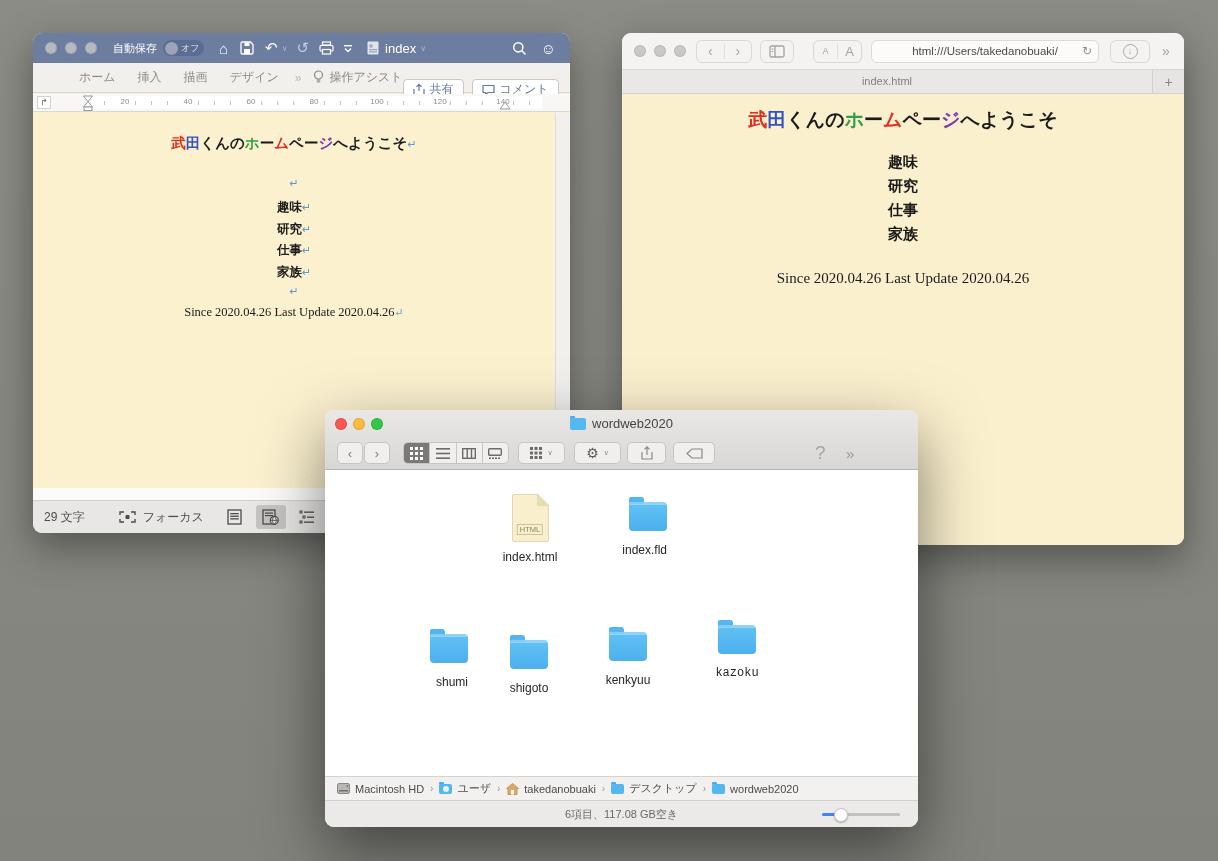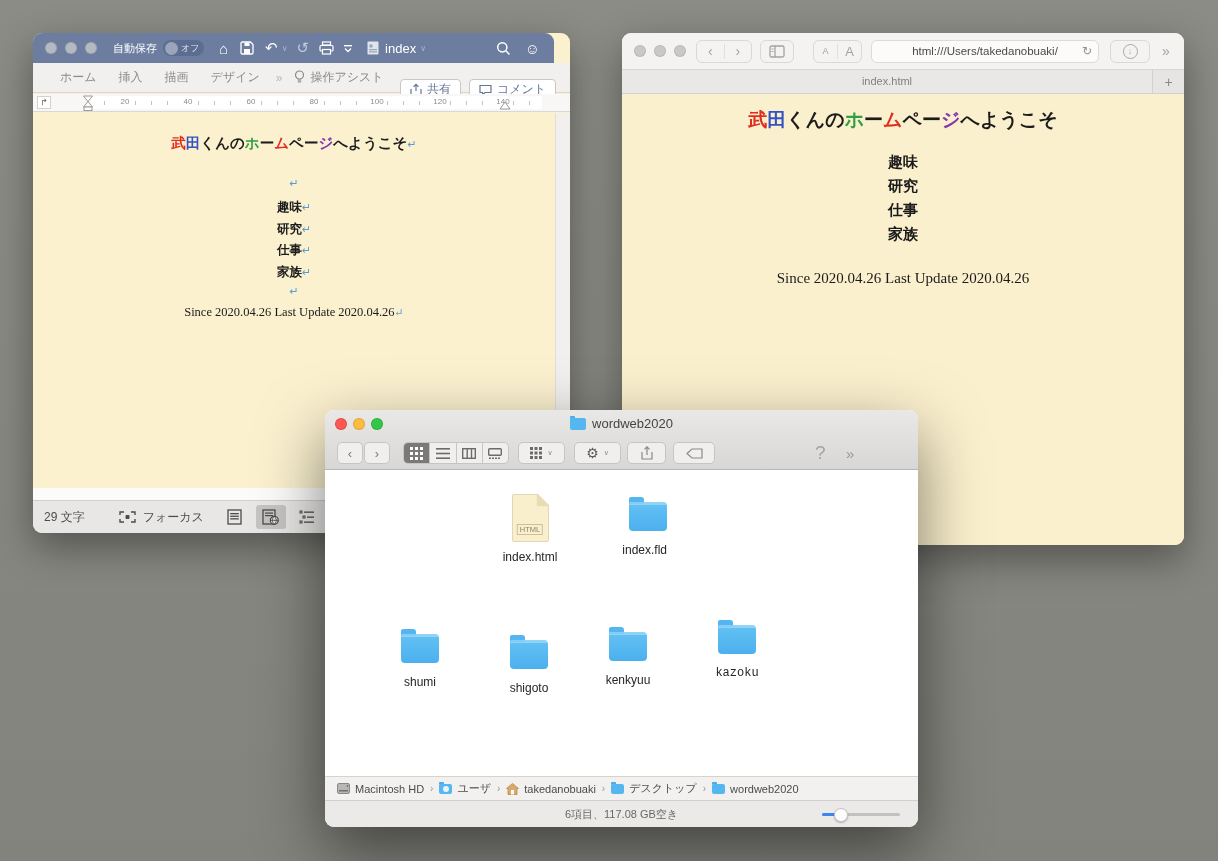--- a/index.html
+++ b/index.html
@@ -3,36 +3,36 @@
 <meta charset="utf-8">
 <style>
   * { margin:0; padding:0; box-sizing:border-box; }
   body { font-family:"Liberation Sans","DejaVu Sans",sans-serif; }
   .desktop { position:relative; width:1218px; height:861px; background:linear-gradient(#8c8c86,#83837d); overflow:hidden; }
   .window { position:absolute; border-radius:9px; }
   svg { display:block; }
 
   
   .word-window { left:33px; top:33px; width:537px; height:500px; background:#fbf1cf; box-shadow:0 14px 38px rgba(0,0,0,.38); }
-  .w-titlebar { position:absolute; top:0; left:0; right:16px; height:30px; background:#6c7da0; border-radius:9px 9px 0 0; display:flex; align-items:center; }
+  .w-titlebar { position:absolute; top:0; left:0; right:0; height:30px; background:#6c7da0; border-radius:9px 9px 0 0; display:flex; align-items:center; }
   .lights { display:flex; gap:8px; margin-left:12px; }
   .light { width:12px; height:12px; border-radius:50%; }
   .light-inactive { background:#b4b9c2; box-shadow:inset 0 0 0 1px rgba(0,0,0,.08); }
   .w-autosave { color:#fff; font-size:11px; margin-left:16px; white-space:nowrap; }
   .w-toggle { width:41px; height:16px; border-radius:8px; background:#5c6d91; display:flex; align-items:center; margin-left:6px; }
   .w-knob { width:13px; height:13px; border-radius:50%; background:#9aa4ba; margin-left:2px; }
   .w-toggle-label { color:#e3e7ee; font-size:9px; margin-left:3px; }
   .w-tb-icon { color:#fff; display:flex; align-items:center; justify-content:center; }
   .w-doc-title { color:#fff; font-size:13px; margin-left:6px; }
   .w-chev { color:#a9b5cc; font-size:8px; margin-left:4px; }
 
   
   .w-ribbon { position:absolute; top:30px; left:0; right:0; height:30px; background:#f1f0ef; border-bottom:1px solid #d8d6d5; display:flex; align-items:center; font-size:12px; color:#8b8a89; }
   .w-tab { margin-left:22px; white-space:nowrap; }
-  .w-tab:first-child { margin-left:27px; }
+  .w-tab:first-child { margin-left:46px; }
   .w-ribbon-more { margin-left:16px; color:#b9b8b7; font-size:12px; }
   .w-assist { display:flex; align-items:center; gap:5px; margin-left:12px; white-space:nowrap; }
   .ribbon-btn { height:22px; border:1px solid #c9c8c7; background:#fff; border-radius:4px; display:flex; align-items:center; padding:0 9px; color:#64759a; font-size:12px; gap:5px; white-space:nowrap;margin-top:24px; }
   .w-share-btn { margin-left:auto; }
   .w-comment-btn { margin-left:8px; margin-right:14px; }
 
   
   .w-ruler { position:absolute; top:61px; left:0; right:0; height:18px; background:#f8f7f6; border-bottom:1px solid #dad8d7; }
   .tab-sel { position:absolute; left:4px; top:2px; width:14px; height:13px; background:#fff; border:1px solid #d2d1d0; color:#6a6968; font-size:9px; line-height:11px; text-align:center; }
   .ruler-strip { position:absolute; left:55px; right:28px; top:2px; bottom:2px; background:#fff; }
@@ -433,21 +433,21 @@
       <div class="f-item" style="left:157px;top:24px;">
         <span class="html-file">
             <span class="html-badge">HTML</span>
           </span>
         <span class="f-item-label file-gap">index.html</span>
       </div>
       <div class="f-item" style="left:246px;top:27px;align-items:flex-end;">
         <span class="mac-folder"></span>
         <span class="f-item-label folder-gap">index.fld</span>
       </div>
-      <div class="f-item" style="left:47px;top:159px;">
+      <div class="f-item" style="left:47px;top:159px;align-items:flex-end;">
         <span class="mac-folder"></span>
         <span class="f-item-label folder-gap">shumi</span>
       </div>
       <div class="f-item" style="left:156px;top:165px;">
         <span class="mac-folder"></span>
         <span class="f-item-label folder-gap">shigoto</span>
       </div>
       <div class="f-item" style="left:255px;top:157px;">
         <span class="mac-folder"></span>
         <span class="f-item-label folder-gap">kenkyuu</span>

